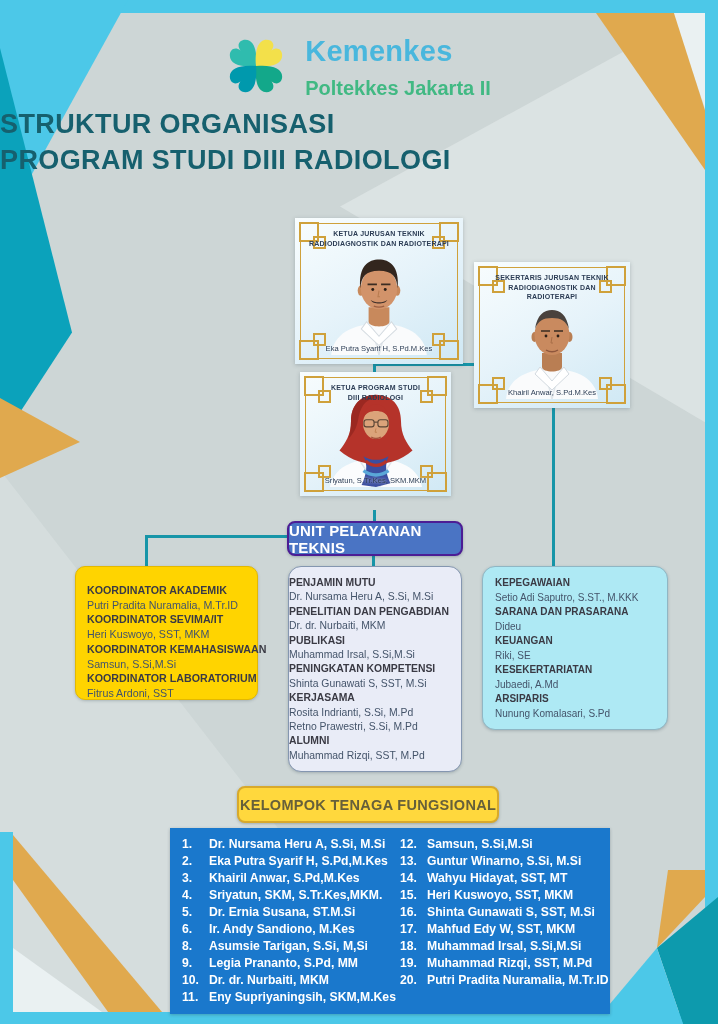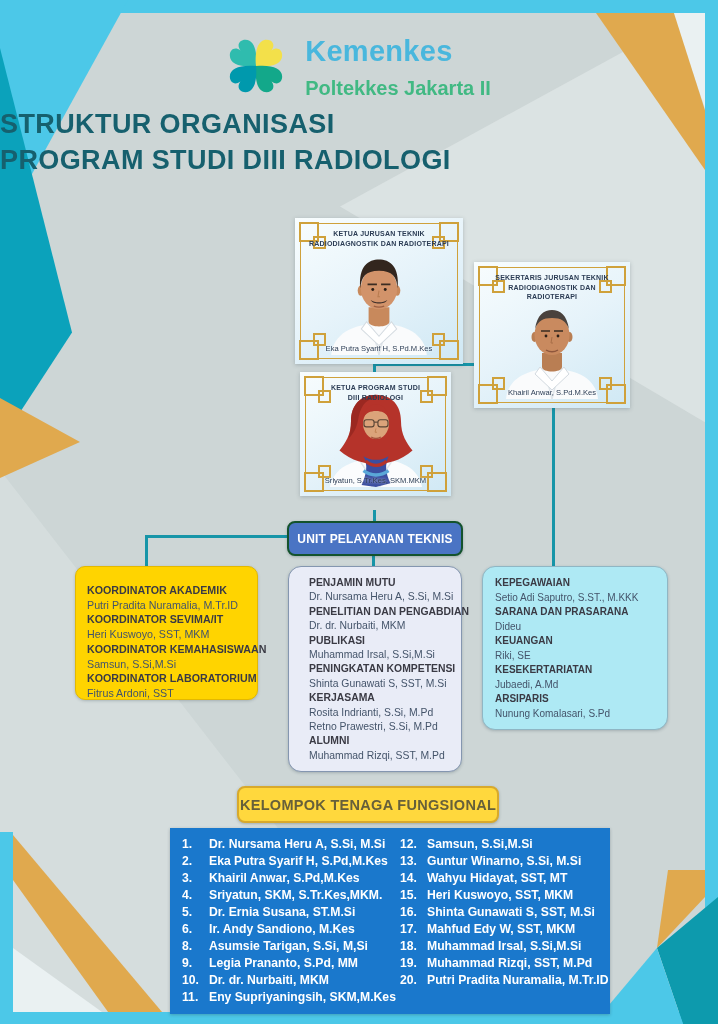--- a/index.html
+++ b/index.html
@@ -53,33 +53,33 @@
   .orn.bl{bottom:-2px;left:-2px;}.orn.bl::after{right:-7px;top:-7px;}
   .orn.br{bottom:-2px;right:-2px;}.orn.br::after{left:-7px;top:-7px;}
   .role{position:absolute;top:11px;left:10px;right:10px;text-align:center;
         font-size:7px;font-weight:bold;color:#2c3d55;line-height:9.5px;letter-spacing:.2px;z-index:2;}
   .pname{position:absolute;bottom:11px;left:6px;right:6px;text-align:center;
          font-size:7.6px;font-weight:normal;color:#2c3d55;z-index:3;text-shadow:0 0 3px rgba(255,255,255,.9);}
   .avatar{position:absolute;bottom:5px;left:50%;transform:translateX(-50%);z-index:1;}
   
   .banner{position:absolute;z-index:3;display:flex;align-items:center;justify-content:center;
           font-weight:bold;border-radius:8px;box-shadow:0 1px 3px rgba(40,60,70,.3);}
-  .banner-unit{left:287px;top:521px;width:172px;height:31px;background:#4a74c4;border:2px solid #14532d;
-               color:#ffffff;font-size:12px;letter-spacing:.2px;}
+  .banner-unit{left:287px;top:521px;width:172px;height:31px;background:#4a74c4;border:2px solid #4c1d95;
+               color:#ffffff;font-size:15px;letter-spacing:.2px;}
   .banner-kelompok{left:237px;top:786px;width:258px;height:33px;background:#ffd83d;border:2px solid #d8a92c;
                color:#66603a;font-size:14.5px;letter-spacing:.3px;}
   
   .box{position:absolute;z-index:3;border-radius:13px;box-shadow:0 1px 3px rgba(40,60,70,.25);}
   .box .bh{font-weight:bold;color:#3a3a44;}
   .box .bn{font-weight:normal;color:#44546a;}
   .box-koordinator{left:75px;top:566px;width:183px;height:134px;background:#ffd400;border:1px solid #e3b800;
                    border-radius:10px;padding:16px 11px;box-sizing:border-box;}
   .box-koordinator div{font-size:10.7px;line-height:14.7px;white-space:nowrap;}
   .box-unit{left:288px;top:566px;width:174px;height:206px;background:#e9ecf7;border:1.5px solid #8496b0;
-            padding:9px 20px;box-sizing:border-box;}
+            padding:9px 0;box-sizing:border-box;}
   .box-unit div{font-size:10.4px;line-height:14.4px;white-space:nowrap;}
   .box-admin{left:482px;top:566px;width:186px;height:164px;background:#aee9f4;border:1.5px solid #8fb6c4;
              padding:9px 12px;box-sizing:border-box;}
   .box-admin div{font-size:10px;line-height:14.5px;white-space:nowrap;}
   
   .list-box{position:absolute;left:170px;top:828px;width:440px;height:186px;background:#1a78cc;z-index:3;
             display:flex;padding:8px 4px 8px 12px;box-sizing:border-box;box-shadow:0 1px 3px rgba(40,60,70,.3);}
   .list-col{display:flex;flex-direction:column;}
   .list-col.left{width:218px;}
   .list-col.right{width:202px;}

